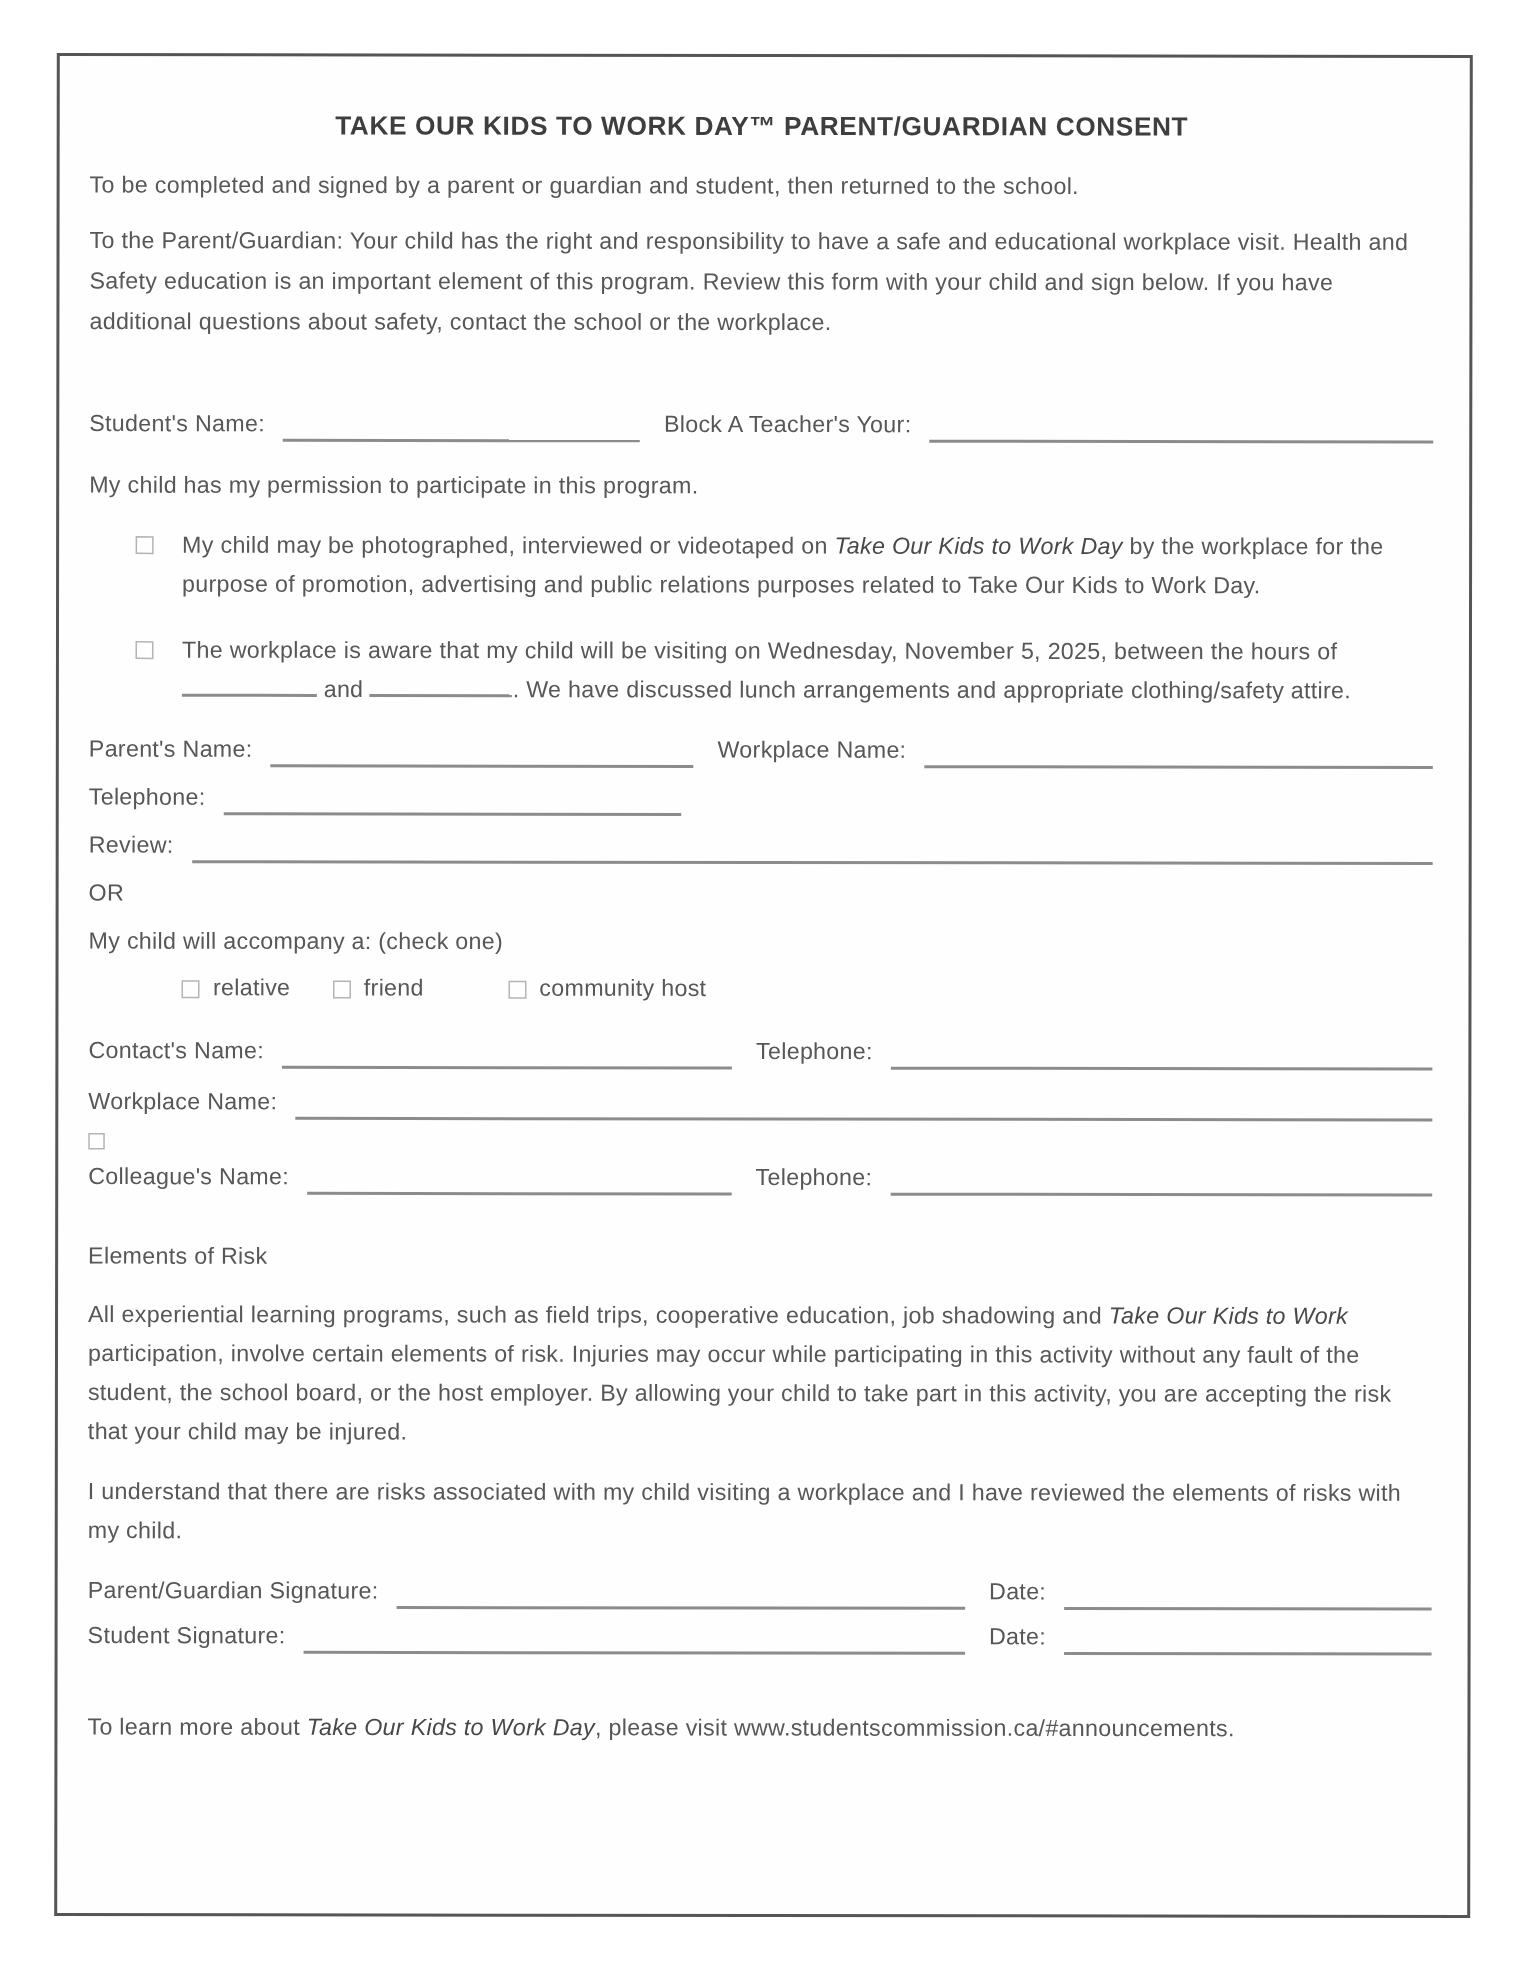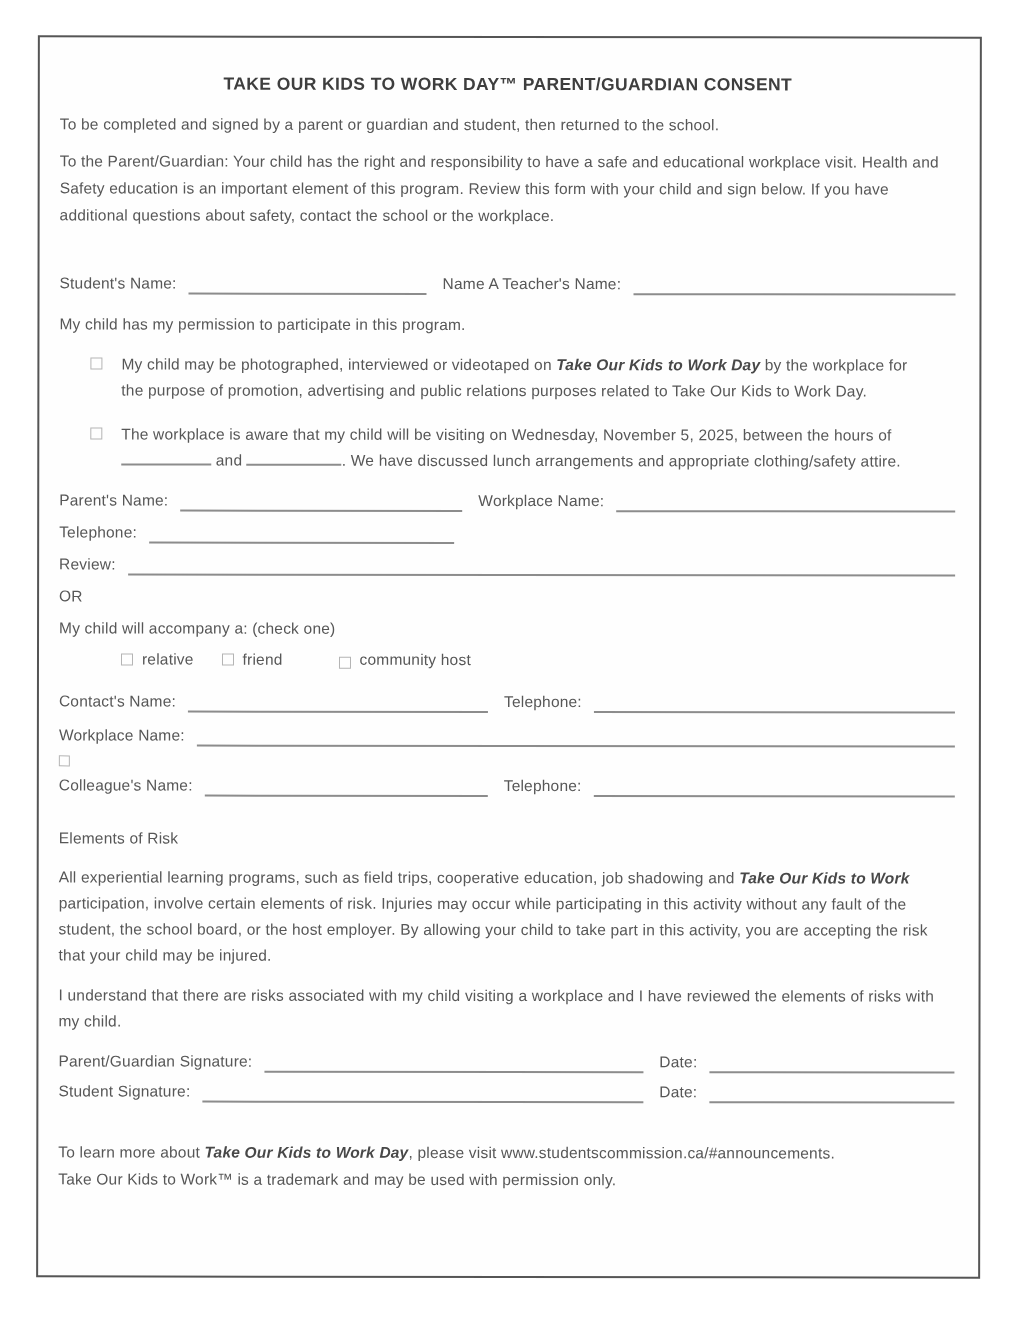--- a/index.html
+++ b/index.html
@@ -13,21 +13,21 @@
     border:2px solid #555555;box-sizing:border-box;background:#fefefe;
     padding:0 24px 0 20px;transform:rotate(0.08deg);
   }
   .title{
     text-align:center;font-size:17.5px;font-weight:bold;color:#3e3e3e;
     letter-spacing:0.4px;margin:34px 0 0 0;line-height:24px;
   }
   p{margin:0;line-height:26px;}
   .intro{margin-top:16px;}
   .note{margin-top:10px;line-height:27px;}
-  .bi{font-weight:bold;font-style:italic;color:#484848;}
+  .bi{font-weight:normal;font-style:italic;color:#484848;}
   .field-row{display:flex;align-items:flex-end;line-height:22px;}
   .field-row .lbl{white-space:nowrap;}
   .blank{border-bottom:2px solid #8c8c8c;height:20px;flex:none;}
   .blank.grow{flex:1;}
   .ml{margin-left:12px;}
   .lbl-gap{margin-left:16px;}
   .checkbox{
     width:12px;height:12px;border:1.5px solid #b4b4b4;display:inline-block;
     flex:none;background:transparent;box-sizing:border-box;
   }
@@ -45,21 +45,21 @@
   .row-parent{margin-top:16px;}
   .row-telephone{margin-top:10px;}
   .row-address{margin-top:10px;}
   .or-line{margin-top:10px;line-height:22px;}
   .accompany{margin-top:10px;line-height:22px;}
   .check-options{display:flex;align-items:center;margin-left:62px;margin-top:9px;height:22px;}
   .check-option{display:flex;align-items:center;}
   .check-option .opt-lbl{margin-left:9px;}
   .gap-a{margin-left:0;}
   .gap-b{margin-left:28px;}
-  .gap-c{margin-left:56px;align-items:flex-end;}
+  .gap-c{margin-left:56px;}
   .row-contact{margin-top:20px;}
   .row-workplace2{margin-top:12px;}
   .colleague-line{display:flex;align-items:center;margin-top:9px;line-height:24px;}
   .colleague-line .checkbox{width:11px;height:11px;}
   .colleague-text{margin-left:12px;}
   .row-colleague{margin-top:8px;}
   .risk-heading{margin-top:30px;line-height:24px;}
   .risk-p1{margin-top:14px;line-height:26px;}
   .risk-p2{margin-top:14px;line-height:26px;}
   .row-sig1{margin-top:16px;}
@@ -75,21 +75,21 @@
 
   <h1 class="title">TAKE OUR KIDS TO WORK DAY™ PARENT/GUARDIAN CONSENT</h1>
 
   <p class="intro">To be completed and signed by a parent or guardian and student, then returned to the school.</p>
 
   <p class="note">To the Parent/Guardian:   Your child has the right and responsibility to have a safe and educational workplace visit.  Health and Safety education is an important element of this program.  Review this form with your child and sign below.  If you have additional questions about safety, contact the school or the workplace.</p>
 
   <div class="field-row row-student">
     <span class="lbl">Student's Name:</span>
     <span class="blank ml" style="width:238px"></span>
-    <span class="lbl lbl-gap">Name A Teacher's Name:</span>
+    <span class="lbl lbl-gap">Block A Teacher's Your:</span>
     <span class="blank grow ml"></span>
   </div>
 
   <p class="permission">My child has my permission to participate in this program.</p>
 
   <div class="consent-item item-photo">
     <span class="checkbox"></span>
     <span class="consent-text"><span>My child may be photographed, interviewed or videotaped on </span><span class="bi">Take Our Kids to Work Day</span><span> by the workplace for the purpose of promotion, advertising and public relations purposes related to Take Our Kids to Work Day.</span></span>
   </div>
 
@@ -170,15 +170,15 @@
     <span class="blank date-blank ml"></span>
   </div>
 
   <div class="field-row row-sig2">
     <span class="lbl">Student Signature:</span>
     <span class="blank sig-blank ml"></span>
     <span class="lbl lbl-gap">Date:</span>
     <span class="blank date-blank ml"></span>
   </div>
 
-  <p class="footer"><span>To learn more about </span><span class="bi">Take Our Kids to Work Day</span><span>, please visit www.studentscommission.ca/#announcements.</span><br><span>Take Our Kids to Work™ is a trademark and may be used with permission only.</span></p>
+  <p class="footer"><span>To learn more about </span><span class="bi">Take Our Kids to Work Day</span><span>, please visit www.studentscommission.ca/#announcements.</span><br></p>
 
 </div>
 
 </body></html>

